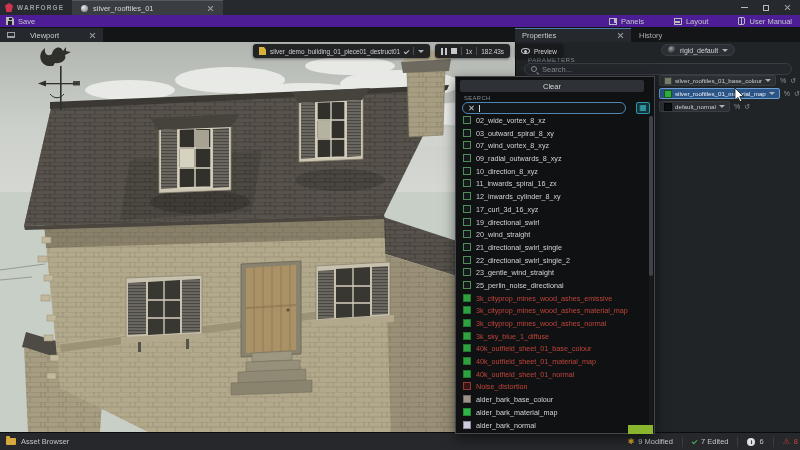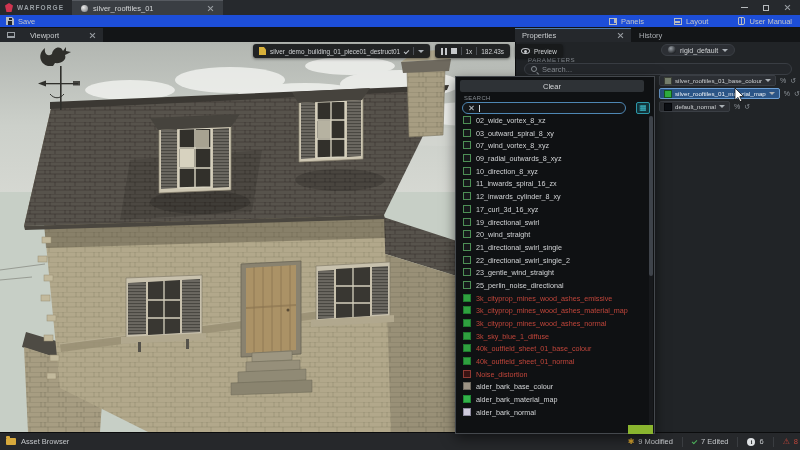--- a/index.html
+++ b/index.html
@@ -15,21 +15,21 @@
   .doc-tab{height:15px;display:flex;align-items:center;gap:5px;background:#3a3e43;border-top:1px solid #565a60;padding:0 9px;font-size:7.5px;color:#d3d5d7;}
   .tab-ball{width:7px;height:7px;border-radius:50%;background:radial-gradient(circle at 35% 35%,#ececec,#6f7377);}
   .xic{position:relative;width:7px;height:7px;display:inline-block;flex:none;}
   .xic::before,.xic::after{content:"";position:absolute;left:3px;top:0;width:1px;height:7px;background:#9ba0a5;}
   .xic::before{transform:rotate(45deg);}.xic::after{transform:rotate(-45deg);}
   .win-controls{margin-left:auto;display:flex;gap:15px;align-items:center;padding-right:9px;}
   .wc-min{width:7px;height:1px;background:#b6babd;}
   .wc-max{width:6px;height:6px;border:1px solid #b6babd;}
 
   
-  .menubar{position:absolute;left:0;top:15px;width:800px;height:13px;background:#1d4ed8;border-bottom:1px solid #131416;display:flex;align-items:center;font-size:7.5px;color:#c3c6c9;z-index:6;}
+  .menubar{position:absolute;left:0;top:15px;width:800px;height:13px;background:#4c1d95;border-bottom:1px solid #131416;display:flex;align-items:center;font-size:7.5px;color:#c3c6c9;z-index:6;}
   .menu-left{display:flex;align-items:center;gap:4px;padding-left:6px;}
   .menu-right{margin-left:auto;display:flex;gap:30px;padding-right:8px;padding-left:40px;}
   .menu-item{display:flex;align-items:center;gap:4px;}
   .ic-save{width:8px;height:8px;background:#b9bcbf;clip-path:polygon(0 0,75% 0,100% 25%,100% 100%,0 100%);position:relative;}
   .ic-save::before{content:"";position:absolute;left:2.5px;top:.5px;width:3px;height:2px;background:#202226;}
   .ic-save::after{content:"";position:absolute;left:2px;top:4px;width:4px;height:3.5px;background:#202226;}
   .ic-panels{width:8px;height:7px;border:1px solid #b9bcbf;position:relative;}
   .ic-panels::after{content:"";position:absolute;right:.5px;top:.5px;bottom:.5px;width:2px;background:#b9bcbf;}
   .ic-layout{width:8px;height:7px;border:1px solid #b9bcbf;position:relative;}
   .ic-layout::after{content:"";position:absolute;left:.5px;right:.5px;bottom:.5px;height:2px;background:#b9bcbf;}
@@ -493,20 +493,24 @@
         <div class="tp-row red">
           <span class="tp-thumb" style="background: rgb(47, 161, 63); border-color: rgb(31, 122, 46);"></span>
           <span>3k_sky_blue_1_diffuse</span>
         </div>
 
         <div class="tp-row red">
           <span class="tp-thumb" style="background: rgb(47, 161, 63); border-color: rgb(31, 122, 46);"></span>
           <span>40k_outfield_sheet_01_base_colour</span>
         </div>
 
+        <div class="tp-row red">
+          <span class="tp-thumb" style="background: rgb(47, 161, 63); border-color: rgb(31, 122, 46);"></span>
+          <span>40k_outfield_sheet_01_material_map</span>
+        </div>
 
         <div class="tp-row red">
           <span class="tp-thumb" style="background: rgb(47, 161, 63); border-color: rgb(31, 122, 46);"></span>
           <span>40k_outfield_sheet_01_normal</span>
         </div>
 
         <div class="tp-row red">
           <span class="tp-thumb" style="background: rgb(58, 20, 19); border-color: rgb(143, 58, 52);"></span>
           <span>Noise_distortion</span>
         </div>

